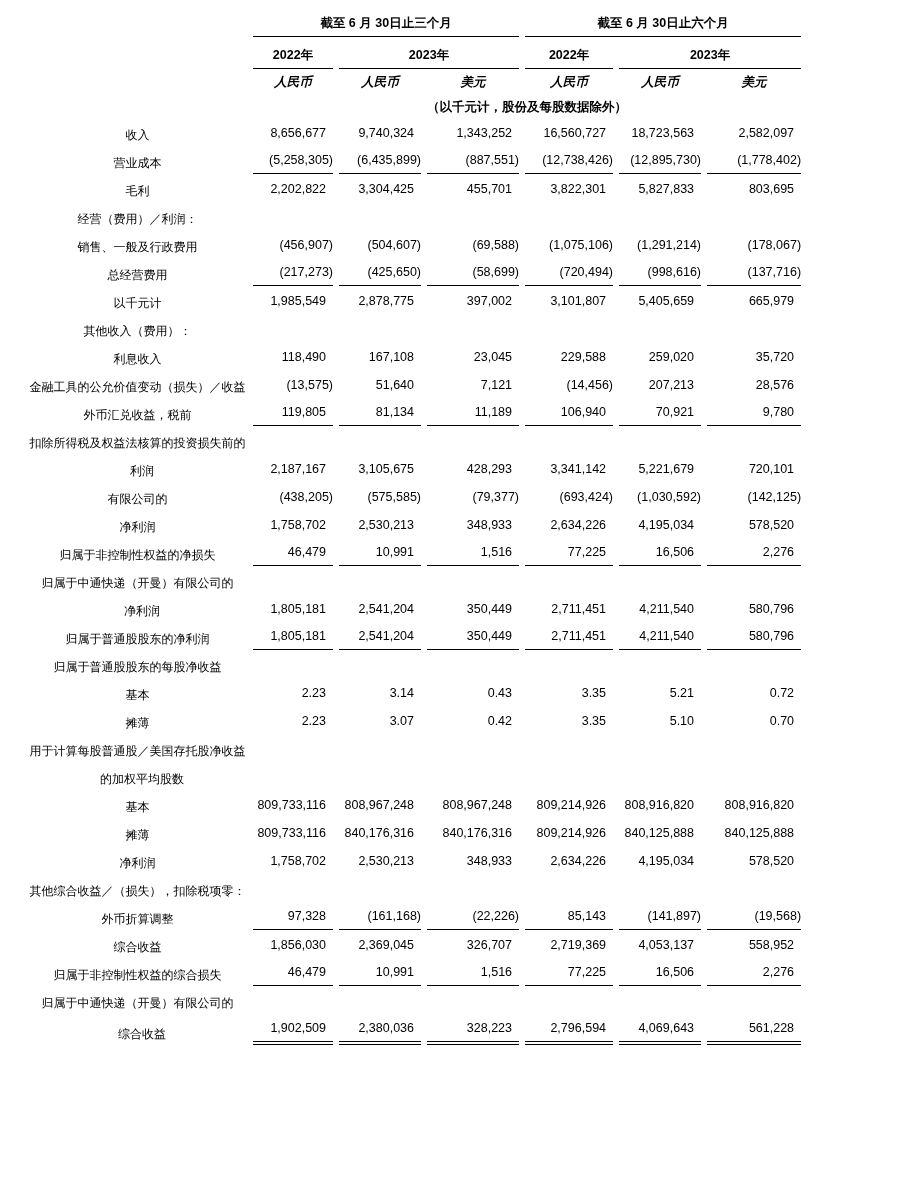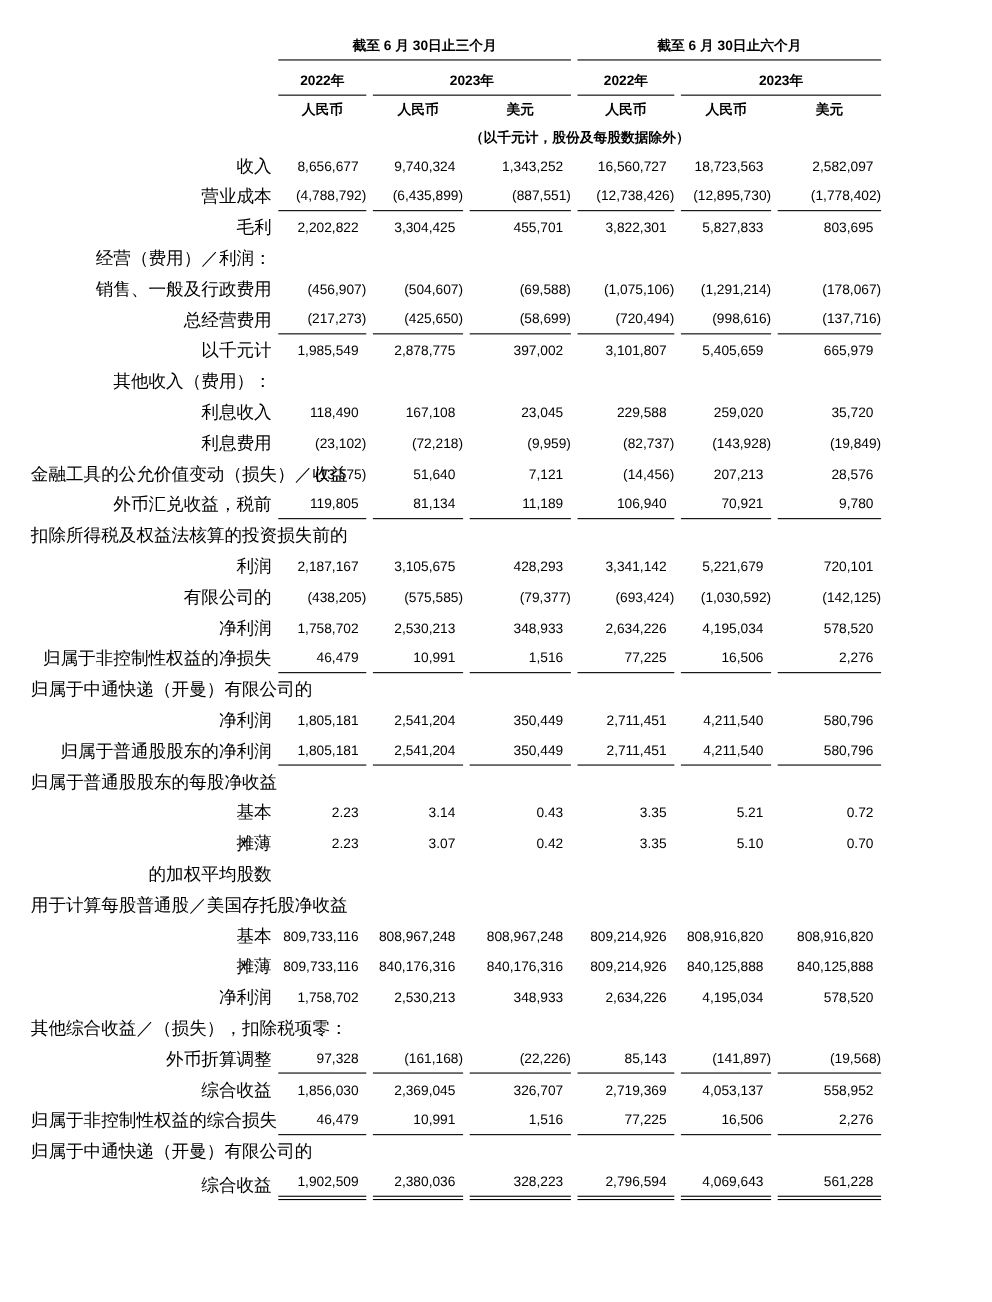--- a/index.html
+++ b/index.html
@@ -9,46 +9,46 @@
     color: #000000;
     font-family: "Liberation Sans", "DejaVu Sans", sans-serif;
   }
   .page {
     position: relative;
     width: 902px;
     height: 1184px;
     background: #ffffff;
     overflow: hidden;
     box-sizing: border-box;
-    padding: 22px 0 0 28px;
+    padding: 4px 0 0 28px;
   }
   table.fin {
     border-collapse: separate;
     border-spacing: 0;
     table-layout: fixed;
     width: 776px;
   }
   td {
     padding: 0 3px;
     vertical-align: bottom;
     white-space: nowrap;
     overflow: visible;
   }
   
   tr.h-group { height: 33px; }
   tr.h-year  { height: 32px; }
-  tr.h-cur   { height: 26px; }
+  tr.h-cur   { height: 26px; font-style: italic; }
   tr.h-note  { height: 24px; }
   .hc { text-align: center; font-weight: bold; font-size: 12.5px; line-height: 25px; }
   .hline { border-bottom: 1px solid #000000; }
   
   tr.r { height: 28px; }
   td.lbl {
-    text-align: right;
-    font-size: 16px;
+    text-align: center;
+    font-size: 12px;
     padding-left: 0;
     padding-bottom: 4px;
   }
   td.lbl.ind { padding-left: 9px; }
   td.num { text-align: right; font-size: 12.5px; padding-bottom: 2px; }
   .cv { line-height: 25px; min-height: 25px; }
   .cv.u1 { border-bottom: 1px solid #000000; }
   .cv.u2 { border-bottom: 4px double #000000; }
   .cv.np { padding-right: 7px; }
 </style>
@@ -137,21 +137,21 @@
           <td class="num">
             <div class="cv np">18,723,563</div>
           </td>
           <td class="num">
             <div class="cv np">2,582,097</div>
           </td>
         </tr>
         <tr class="r">
           <td class="lbl">营业成本</td>
           <td class="num">
-            <div class="cv u1">(4,788,792)</div>
+            <div class="cv u1">(5,258,305)</div>
           </td>
           <td class="num">
             <div class="cv u1">(6,435,899)</div>
           </td>
           <td class="num">
             <div class="cv u1">(887,551)</div>
           </td>
           <td class="num">
             <div class="cv u1">(12,738,426)</div>
           </td>
@@ -303,41 +303,20 @@
             <div class="cv np">229,588</div>
           </td>
           <td class="num">
             <div class="cv np">259,020</div>
           </td>
           <td class="num">
             <div class="cv np">35,720</div>
           </td>
         </tr>
         <tr class="r">
-          <td class="lbl">利息费用</td>
-          <td class="num">
-            <div class="cv">(23,102)</div>
-          </td>
-          <td class="num">
-            <div class="cv">(72,218)</div>
-          </td>
-          <td class="num">
-            <div class="cv">(9,959)</div>
-          </td>
-          <td class="num">
-            <div class="cv">(82,737)</div>
-          </td>
-          <td class="num">
-            <div class="cv">(143,928)</div>
-          </td>
-          <td class="num">
-            <div class="cv">(19,849)</div>
-          </td>
-        </tr>
-        <tr class="r">
           <td class="lbl">金融工具的公允价值变动（损失）／收益</td>
           <td class="num">
             <div class="cv">(13,575)</div>
           </td>
           <td class="num">
             <div class="cv np">51,640</div>
           </td>
           <td class="num">
             <div class="cv np">7,121</div>
           </td>
@@ -597,42 +576,42 @@
             <div class="cv np">3.35</div>
           </td>
           <td class="num">
             <div class="cv np">5.10</div>
           </td>
           <td class="num">
             <div class="cv np">0.70</div>
           </td>
         </tr>
         <tr class="r">
+          <td class="lbl">用于计算每股普通股／美国存托股净收益</td>
+          <td class="num">
+            <div class="cv"></div>
+          </td>
+          <td class="num">
+            <div class="cv"></div>
+          </td>
+          <td class="num">
+            <div class="cv"></div>
+          </td>
+          <td class="num">
+            <div class="cv"></div>
+          </td>
+          <td class="num">
+            <div class="cv"></div>
+          </td>
+          <td class="num">
+            <div class="cv"></div>
+          </td>
+        </tr>
+        <tr class="r">
           <td class="lbl ind">的加权平均股数</td>
-          <td class="num">
-            <div class="cv"></div>
-          </td>
-          <td class="num">
-            <div class="cv"></div>
-          </td>
-          <td class="num">
-            <div class="cv"></div>
-          </td>
-          <td class="num">
-            <div class="cv"></div>
-          </td>
-          <td class="num">
-            <div class="cv"></div>
-          </td>
-          <td class="num">
-            <div class="cv"></div>
-          </td>
-        </tr>
-        <tr class="r">
-          <td class="lbl">用于计算每股普通股／美国存托股净收益</td>
           <td class="num">
             <div class="cv"></div>
           </td>
           <td class="num">
             <div class="cv"></div>
           </td>
           <td class="num">
             <div class="cv"></div>
           </td>
           <td class="num">

